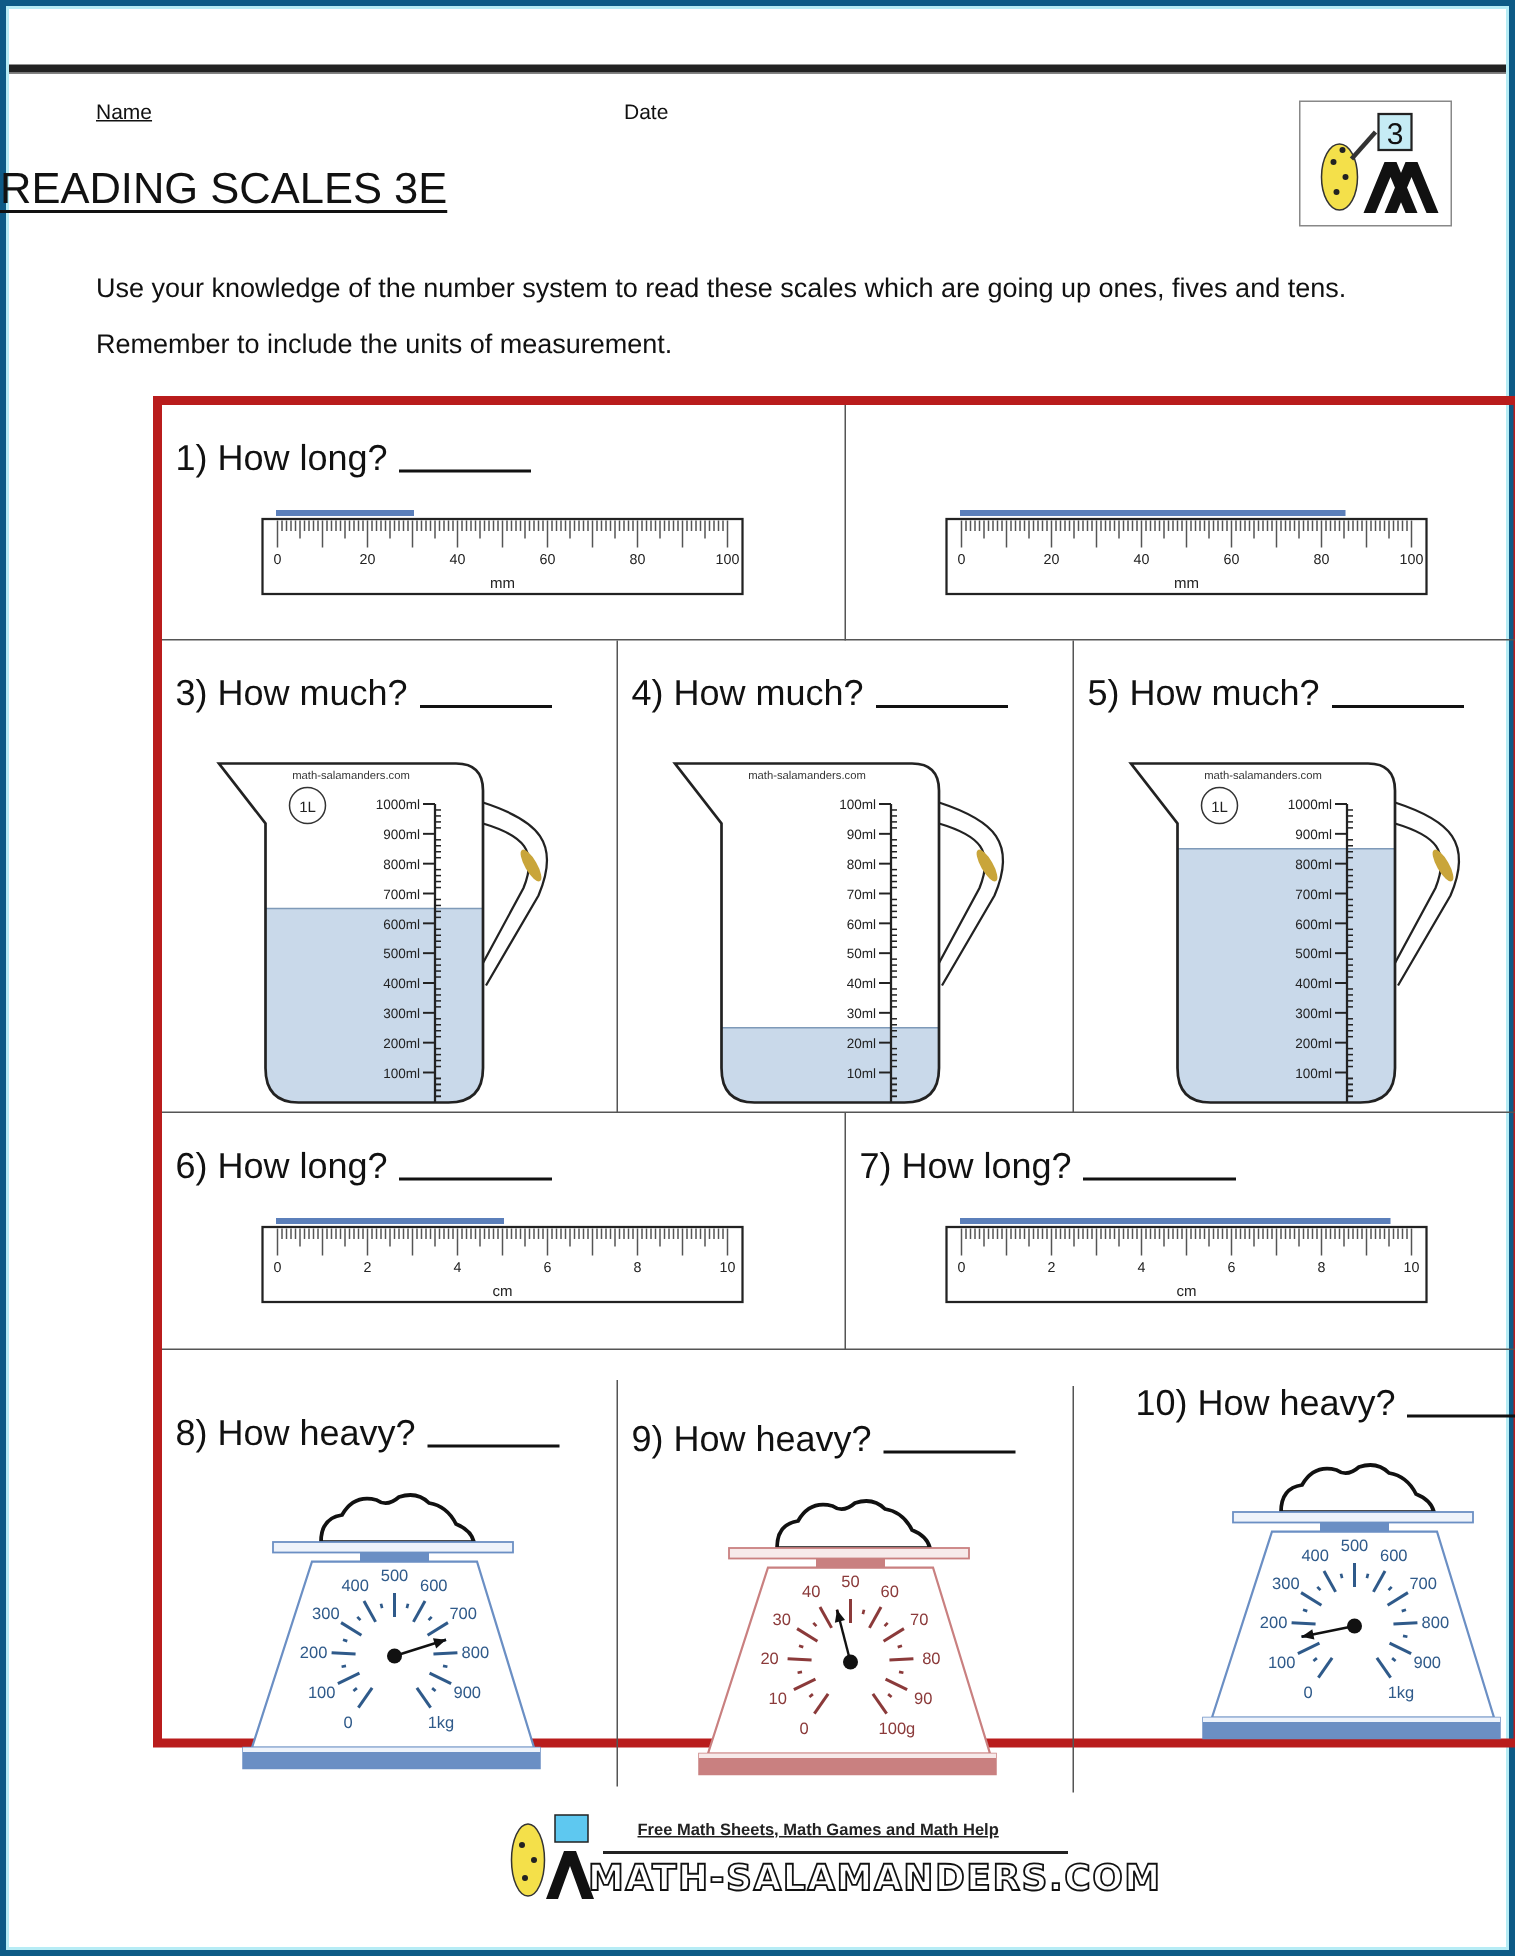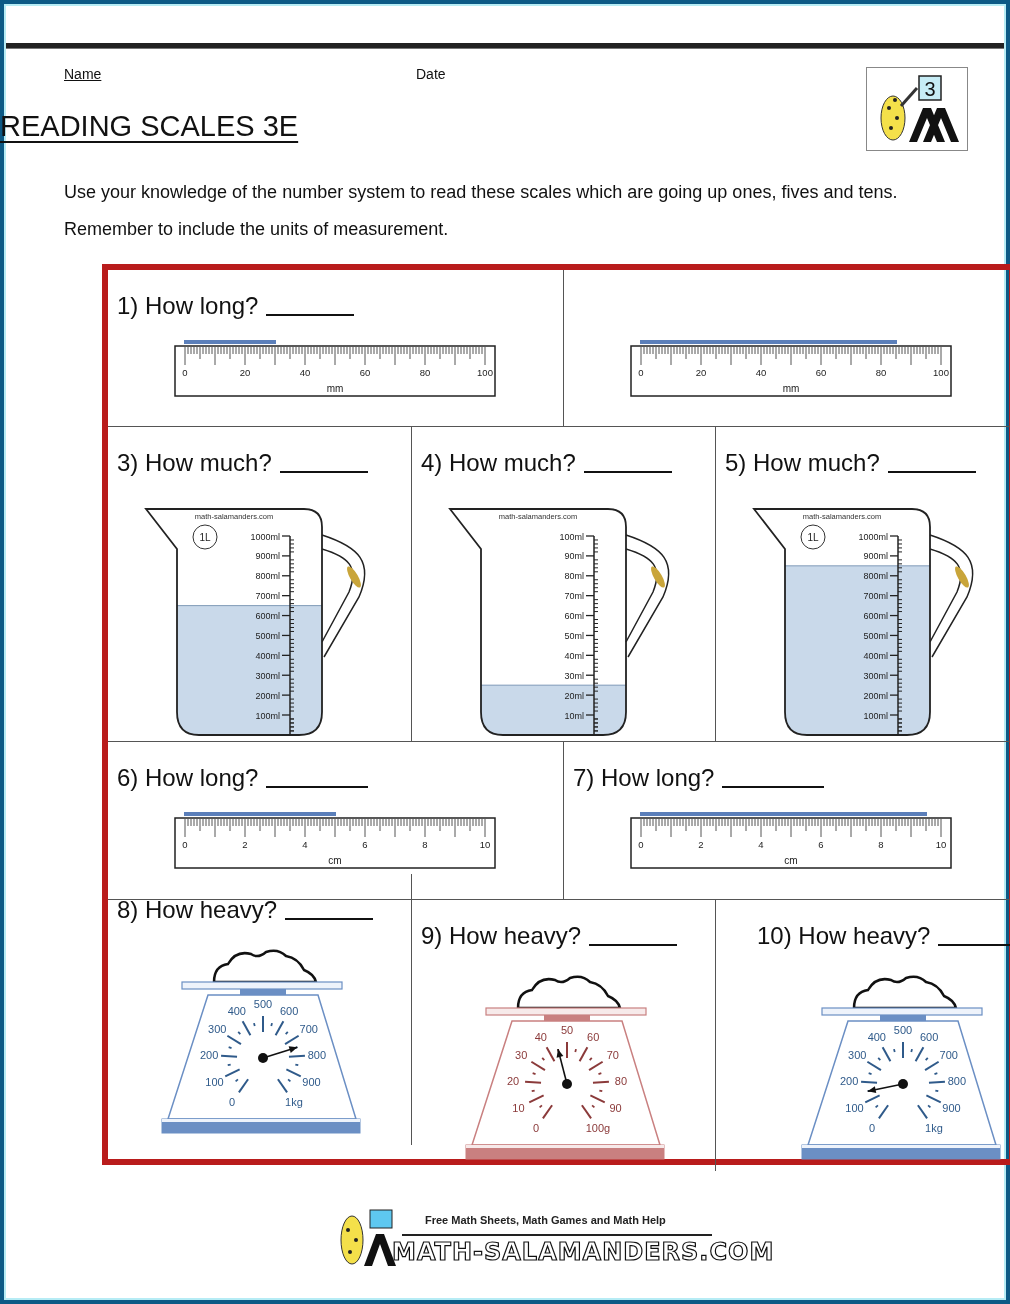--- a/index.html
+++ b/index.html
@@ -10,21 +10,21 @@
   .label { position: absolute; font-size: 14px; }
   .title { position: absolute; left: 0; width: 1010px; top: 110px; text-align: left; font-size: 29px; }
   .title span { text-decoration: underline; text-underline-offset: 5px; text-decoration-thickness: 2px; }
   .instructions { position: absolute; left: 64px; top: 174px; width: 900px; font-size: 18px; line-height: 37px; }
   .logo-box { position: absolute; left: 866px; top: 67px; width: 102px; height: 84px; border: 1px solid #888; background: #fff; }
   .grid { position: absolute; left: 55px; top: 264px; width: 913px; height: 901px; border: 6px solid #b91c1c; margin-left: 47px; }
   .cell { position: absolute; border-right: 1px solid #555; border-bottom: 1px solid #555; }
   .q { position: absolute; left: 9px; top: 22px; font-size: 24px; white-space: nowrap; }
   .blank { display: inline-block; border-bottom: 2px solid #111; margin-left: 8px; vertical-align: -2px; }
   svg { position: absolute; overflow: visible; }
-  .footer-tag { position: absolute; left: 425px; top: 1214px; font-size: 11px; font-weight: bold; color: #222; }
+  .footer-tag { position: absolute; left: 425px; top: 1214px; font-size: 11px; font-weight: bold; color: #222; text-decoration: underline; }
   .footer-rule { position: absolute; left: 402px; top: 1234px; width: 310px; height: 2px; background: #222; }
   .footer-brand { position: absolute; left: 392px; top: 1238px; font-size: 24px; letter-spacing: 1px; font-family: "DejaVu Sans", sans-serif; font-weight: bold; color: #fff; -webkit-text-stroke: 1.2px #111; }
 </style>
 </head>
 <body>
 
 <div class="frame"></div>
 <div class="top-rule"></div>
 
 <div class="label" style="left:64px;top:66px;text-decoration:underline;">Name</div>
@@ -752,21 +752,21 @@
         <text x="10" y="36" text-anchor="middle" font-size="9.5" fill="#222" font-family="Liberation Sans, sans-serif">0</text>
         <text x="70" y="36" text-anchor="middle" font-size="9.5" fill="#222" font-family="Liberation Sans, sans-serif">2</text>
         <text x="130" y="36" text-anchor="middle" font-size="9.5" fill="#222" font-family="Liberation Sans, sans-serif">4</text>
         <text x="190" y="36" text-anchor="middle" font-size="9.5" fill="#222" font-family="Liberation Sans, sans-serif">6</text>
         <text x="250" y="36" text-anchor="middle" font-size="9.5" fill="#222" font-family="Liberation Sans, sans-serif">8</text>
         <text x="310" y="36" text-anchor="middle" font-size="9.5" fill="#222" font-family="Liberation Sans, sans-serif">10</text>
         <text x="160" y="52" text-anchor="middle" font-size="10" fill="#222" font-family="Liberation Sans, sans-serif">cm</text>
       </svg>
   </div>
 
-  <div class="cell" style="left:0;top:604px;width:304px;height:271px;border-bottom:none;">
+  <div class="cell" style="left:0;top:650px;width:304px;height:271px;border-bottom:none;">
     <div class="q"><span>8)</span> <span>How heavy?</span><span class="blank" style="width:88px;"></span></div>
     <svg class="scale" style="left:48px;top:70px;" width="210" height="195">
         <path d="M58 38 Q58 22 72 20 Q80 6 95 10 Q102 15 110 8 Q122 4 130 12 Q142 14 148 26 Q158 30 160 38 Z" fill="#fff" stroke="#111" stroke-width="2.5"></path>
         <rect x="26" y="38" width="160" height="7" fill="#eef3fb" stroke="#6b8fc4" stroke-width="1.2"></rect>
         <rect x="84" y="45" width="46" height="6" fill="#6b8fc4"></rect>
         <path d="M52 51 L162 51 L200 175 L12 175 Z" fill="#fff" stroke="#6b8fc4" stroke-width="1.5"></path>
         <rect x="6" y="175" width="198" height="14" fill="#6b8fc4" stroke="#6b8fc4"></rect>
         <rect x="6" y="175" width="198" height="3" fill="#eef3fb"></rect>
         <line x1="92.0870126548728" y1="135.29795315151378" x2="82.90978967325606" y2="148.40438586013764" stroke="#2f5a8a" stroke-width="2"></line>
         <line x1="81.90660313519898" y1="135.43178559489604" x2="79.62538523839888" y2="137.3801297398866" stroke="#2f5a8a" stroke-width="1.8"></line>
@@ -798,21 +798,21 @@
         <text x="133.1797194933022" y="70.77053581447262" text-anchor="middle" font-size="11" fill="#2f5a8a" font-family="Liberation Sans, sans-serif">600</text>
         <text x="152.794597192447" y="89.38435973140693" text-anchor="middle" font-size="11" fill="#2f5a8a" font-family="Liberation Sans, sans-serif">700</text>
         <text x="160.92599487674698" y="115.17385836288102" text-anchor="middle" font-size="11" fill="#2f5a8a" font-family="Liberation Sans, sans-serif">800</text>
         <text x="155.534878500155" y="141.67204192661018" text-anchor="middle" font-size="11" fill="#2f5a8a" font-family="Liberation Sans, sans-serif">900</text>
         <text x="137.9731275629565" y="162.23421039160553" text-anchor="middle" font-size="11" fill="#2f5a8a" font-family="Liberation Sans, sans-serif">1kg</text>
         <line x1="107" y1="114" x2="141.33381022693618" y2="103.17459121784616" stroke="#111" stroke-width="1.6"></line>
         <path d="M141.33381022693618 103.17459121784616 L134.7565449192153 108.91824694149913 L132.6516043226854 102.24222828626155 Z" fill="#111"></path>
         <circle cx="107" cy="114" r="5" fill="#111"></circle>
       </svg>
   </div>
-  <div class="cell" style="left:304px;top:630px;width:304px;height:271px;border-bottom:none;text-align:right;">
+  <div class="cell" style="left:304px;top:654px;width:304px;height:271px;border-bottom:none;text-align:right;">
     <div class="q"><span>9)</span> <span>How heavy?</span><span class="blank" style="width:88px;"></span></div>
     <svg class="scale" style="left:48px;top:70px;" width="210" height="195">
         <path d="M58 38 Q58 22 72 20 Q80 6 95 10 Q102 15 110 8 Q122 4 130 12 Q142 14 148 26 Q158 30 160 38 Z" fill="#fff" stroke="#111" stroke-width="2.5"></path>
         <rect x="26" y="38" width="160" height="7" fill="#f7eaea" stroke="#c98080" stroke-width="1.2"></rect>
         <rect x="84" y="45" width="46" height="6" fill="#c98080"></rect>
         <path d="M52 51 L162 51 L200 175 L12 175 Z" fill="#fff" stroke="#c98080" stroke-width="1.5"></path>
         <rect x="6" y="175" width="198" height="14" fill="#c98080" stroke="#c98080"></rect>
         <rect x="6" y="175" width="198" height="3" fill="#f7eaea"></rect>
         <line x1="92.0870126548728" y1="135.29795315151378" x2="82.90978967325606" y2="148.40438586013764" stroke="#8b3a3a" stroke-width="2"></line>
         <line x1="81.90660313519898" y1="135.43178559489604" x2="79.62538523839888" y2="137.3801297398866" stroke="#8b3a3a" stroke-width="1.8"></line>

